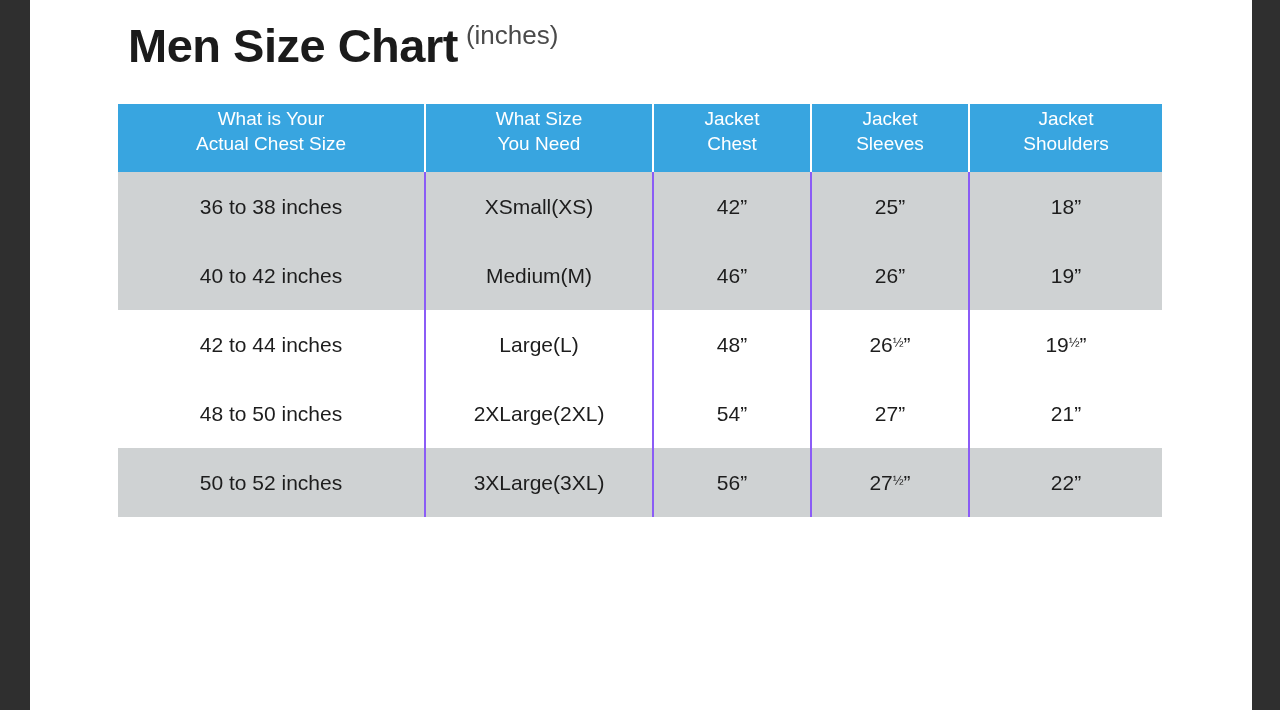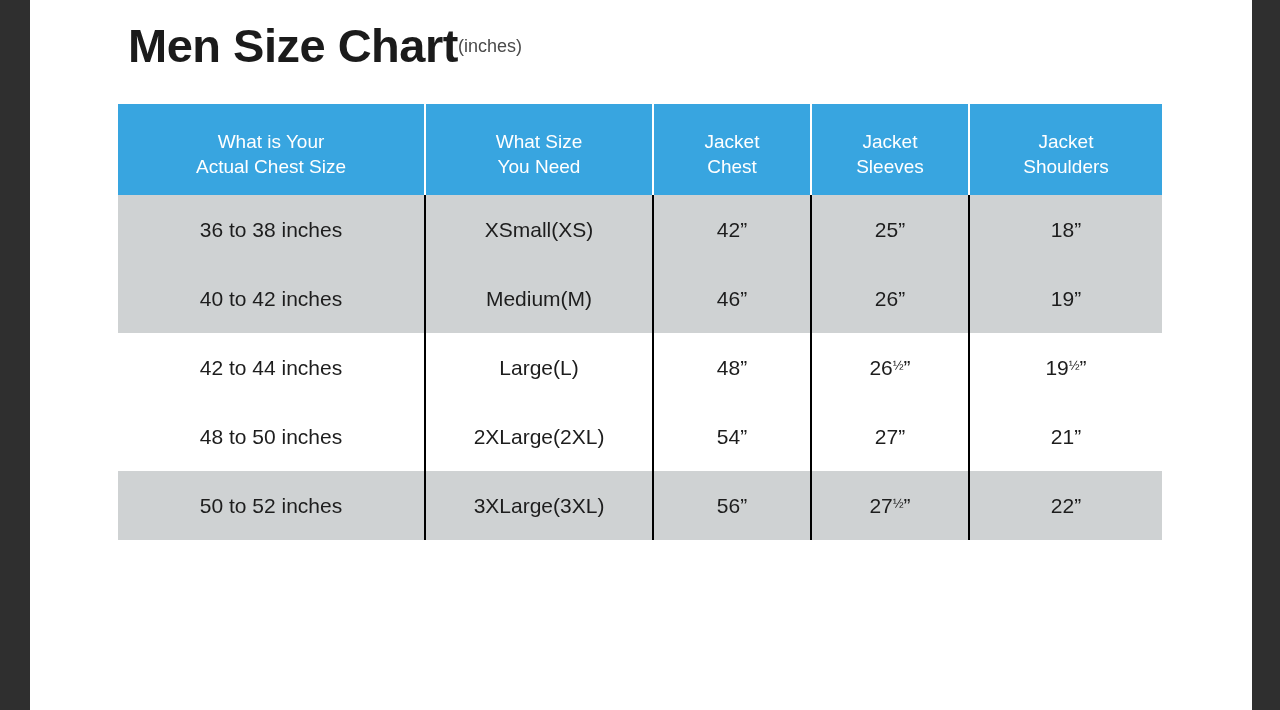--- a/index.html
+++ b/index.html
@@ -50,63 +50,63 @@
     top: 0;
     width: 1222px;
     height: 710px;
     background: #ffffff;
   }
   .title-wrap {
     position: absolute;
     left: 98px;
     top: 22px;
     display: flex;
-    align-items: center;
+    align-items: flex-start;
   }
   .title {
     font-size: 47px;
     font-weight: bold;
     color: #1b1b1b;
     letter-spacing: -0.5px;
     line-height: 1;
   }
   .subtitle {
-    font-size: 18px;
+    font-size: 26px;
     color: #4a4a4a;
-    margin-left: 0;
+    margin-left: 8px;
     line-height: 1;
   }
   table.chart {
     position: absolute;
     left: 88px;
     top: 104px;
     border-collapse: separate;
     border-spacing: 0;
     width: 1044px;
     table-layout: fixed;
   }
   table.chart thead th {
     background: #38a5e0;
     color: #ffffff;
     font-size: 19px;
     font-weight: normal;
     line-height: 1.3;
-    padding: 26px 4px 16px 4px;
+    padding: 3px 4px 16px 4px;
     text-align: center;
     vertical-align: middle;
     border-right: 2px solid #ffffff;
   }
   table.chart thead th:last-child { border-right: none; }
   table.chart tbody td {
     font-size: 21px;
     color: #1d1d1d;
     text-align: center;
     height: 69px;
     padding: 0 4px;
-    border-right: 2px solid #000000;
+    border-right: 2px solid #8b5cf6;
     background: #ffffff;
   }
   table.chart tbody td:last-child { border-right: none; }
   table.chart tbody tr.shaded td {
     background: #cfd2d3;
   }
   
   col.c0 { width: 308px; }
   col.c1 { width: 228px; }
   col.c2 { width: 158px; }

